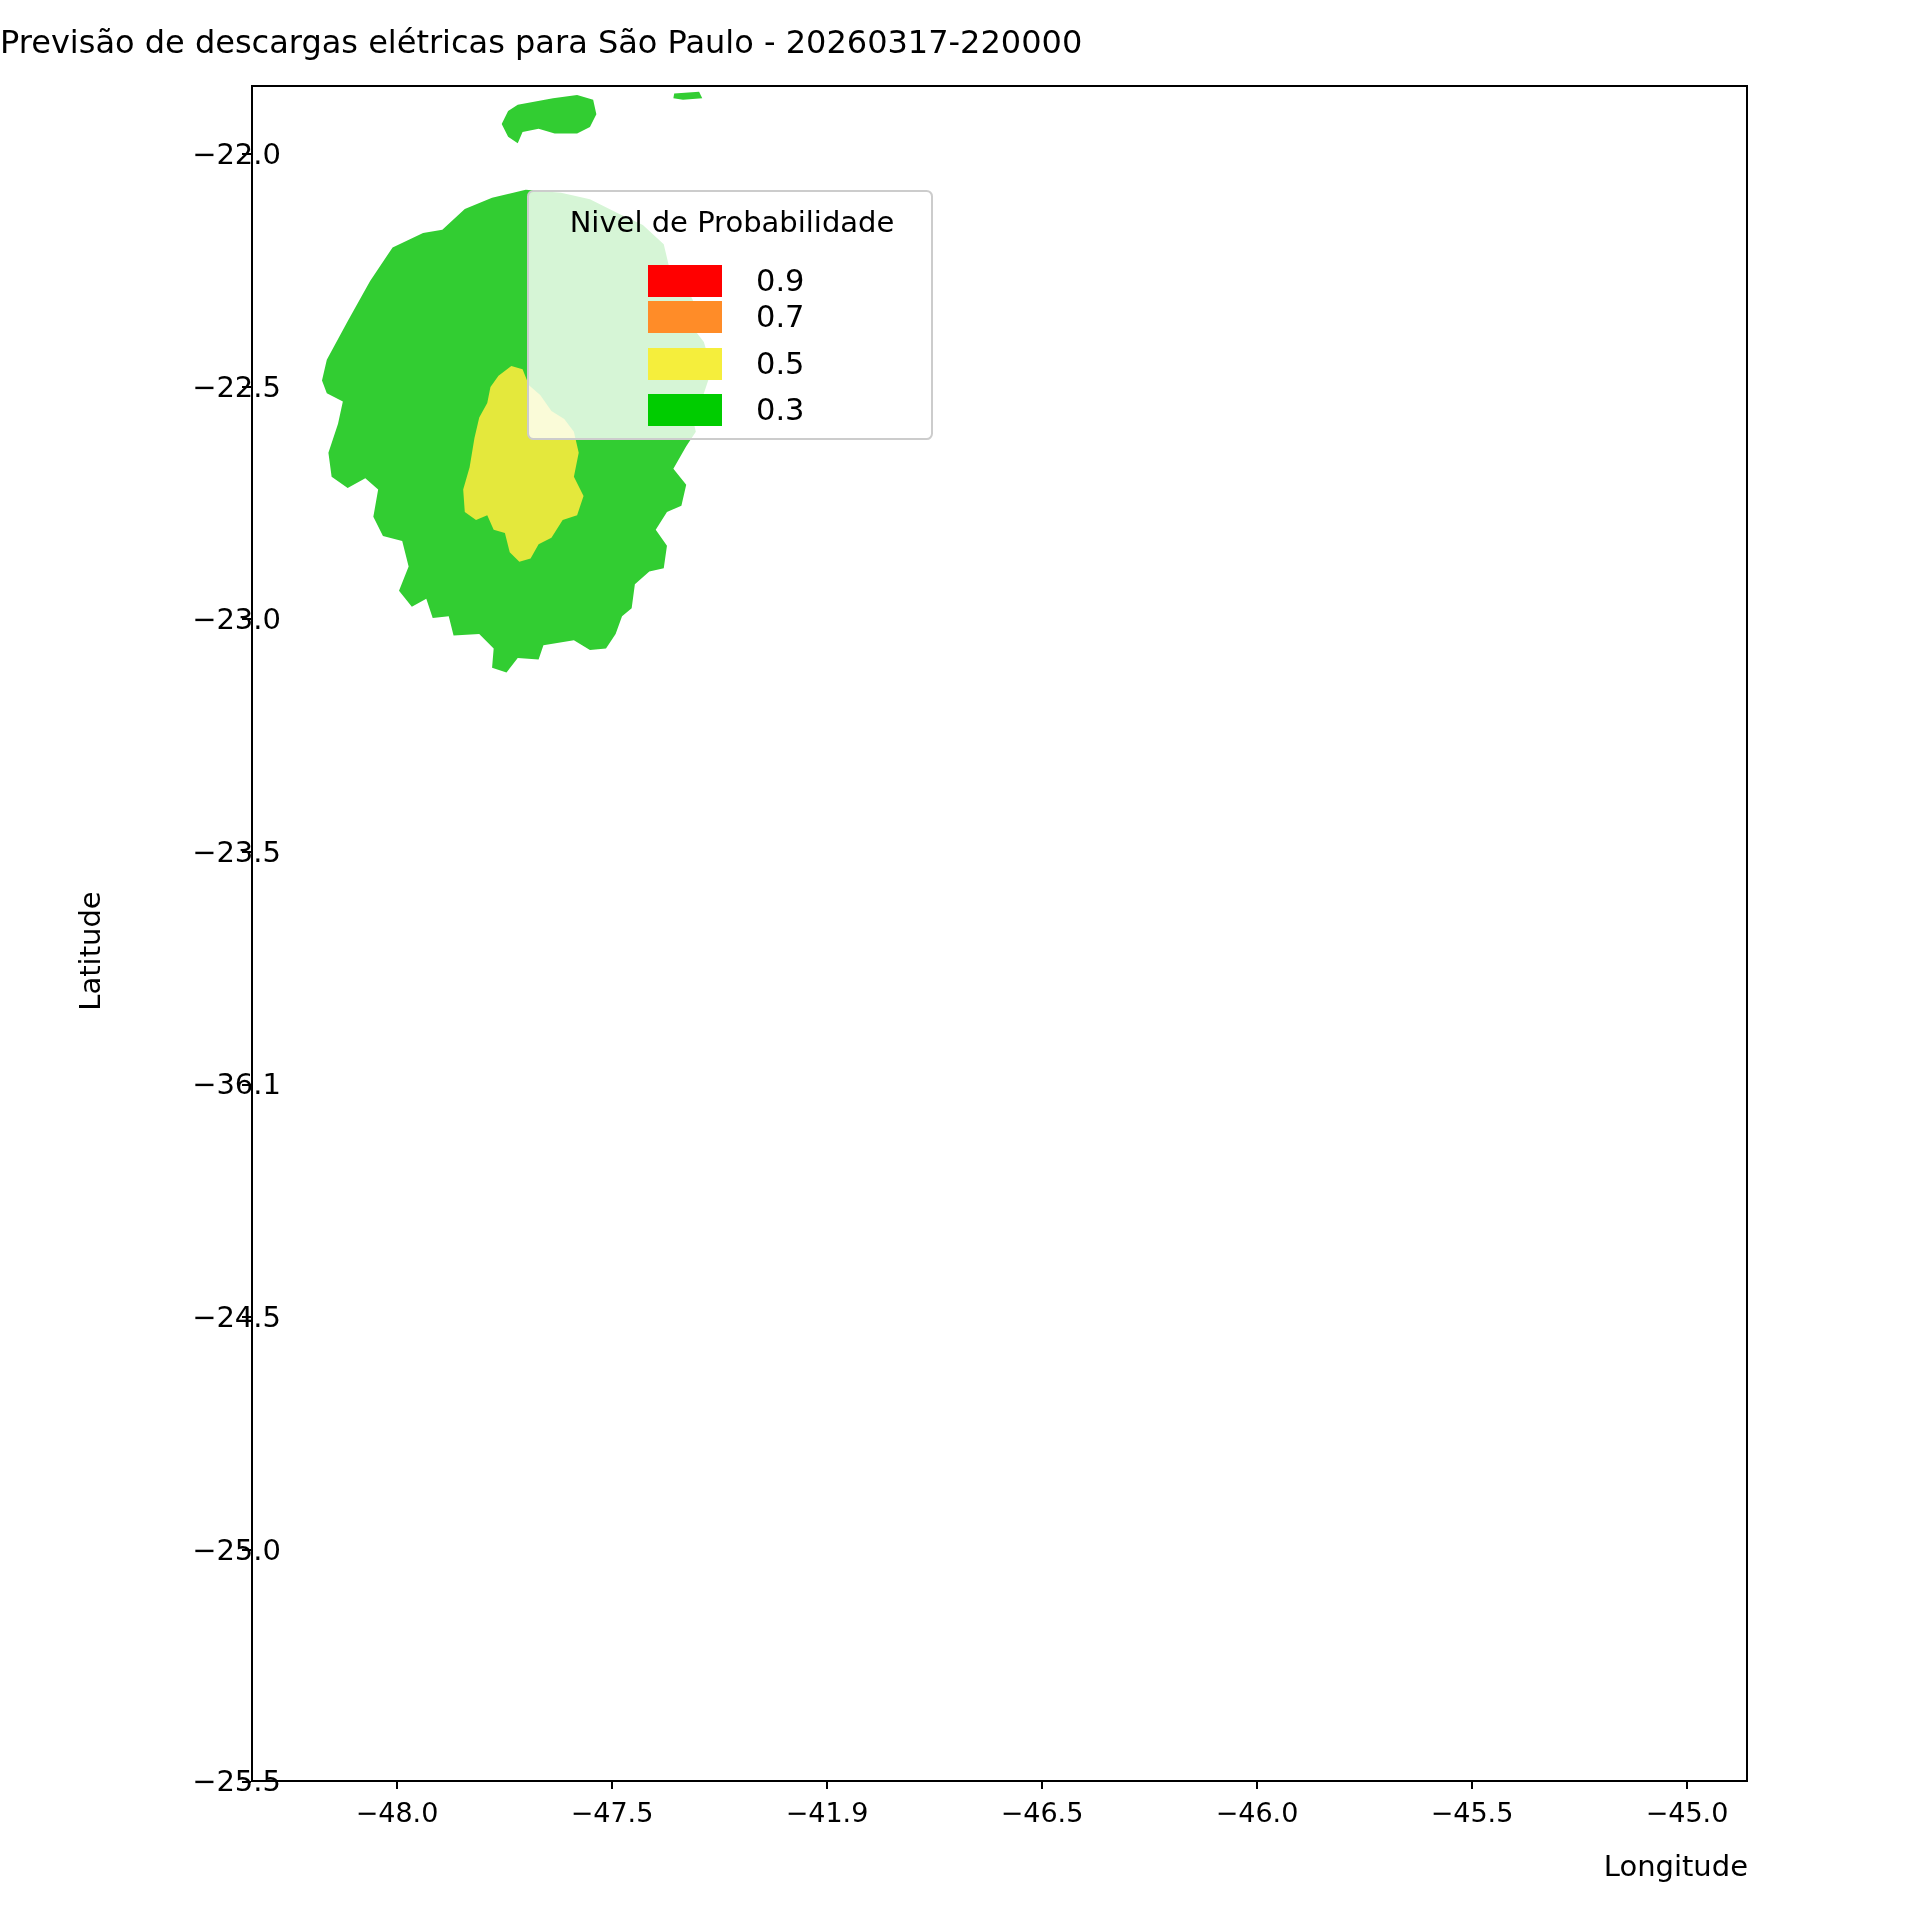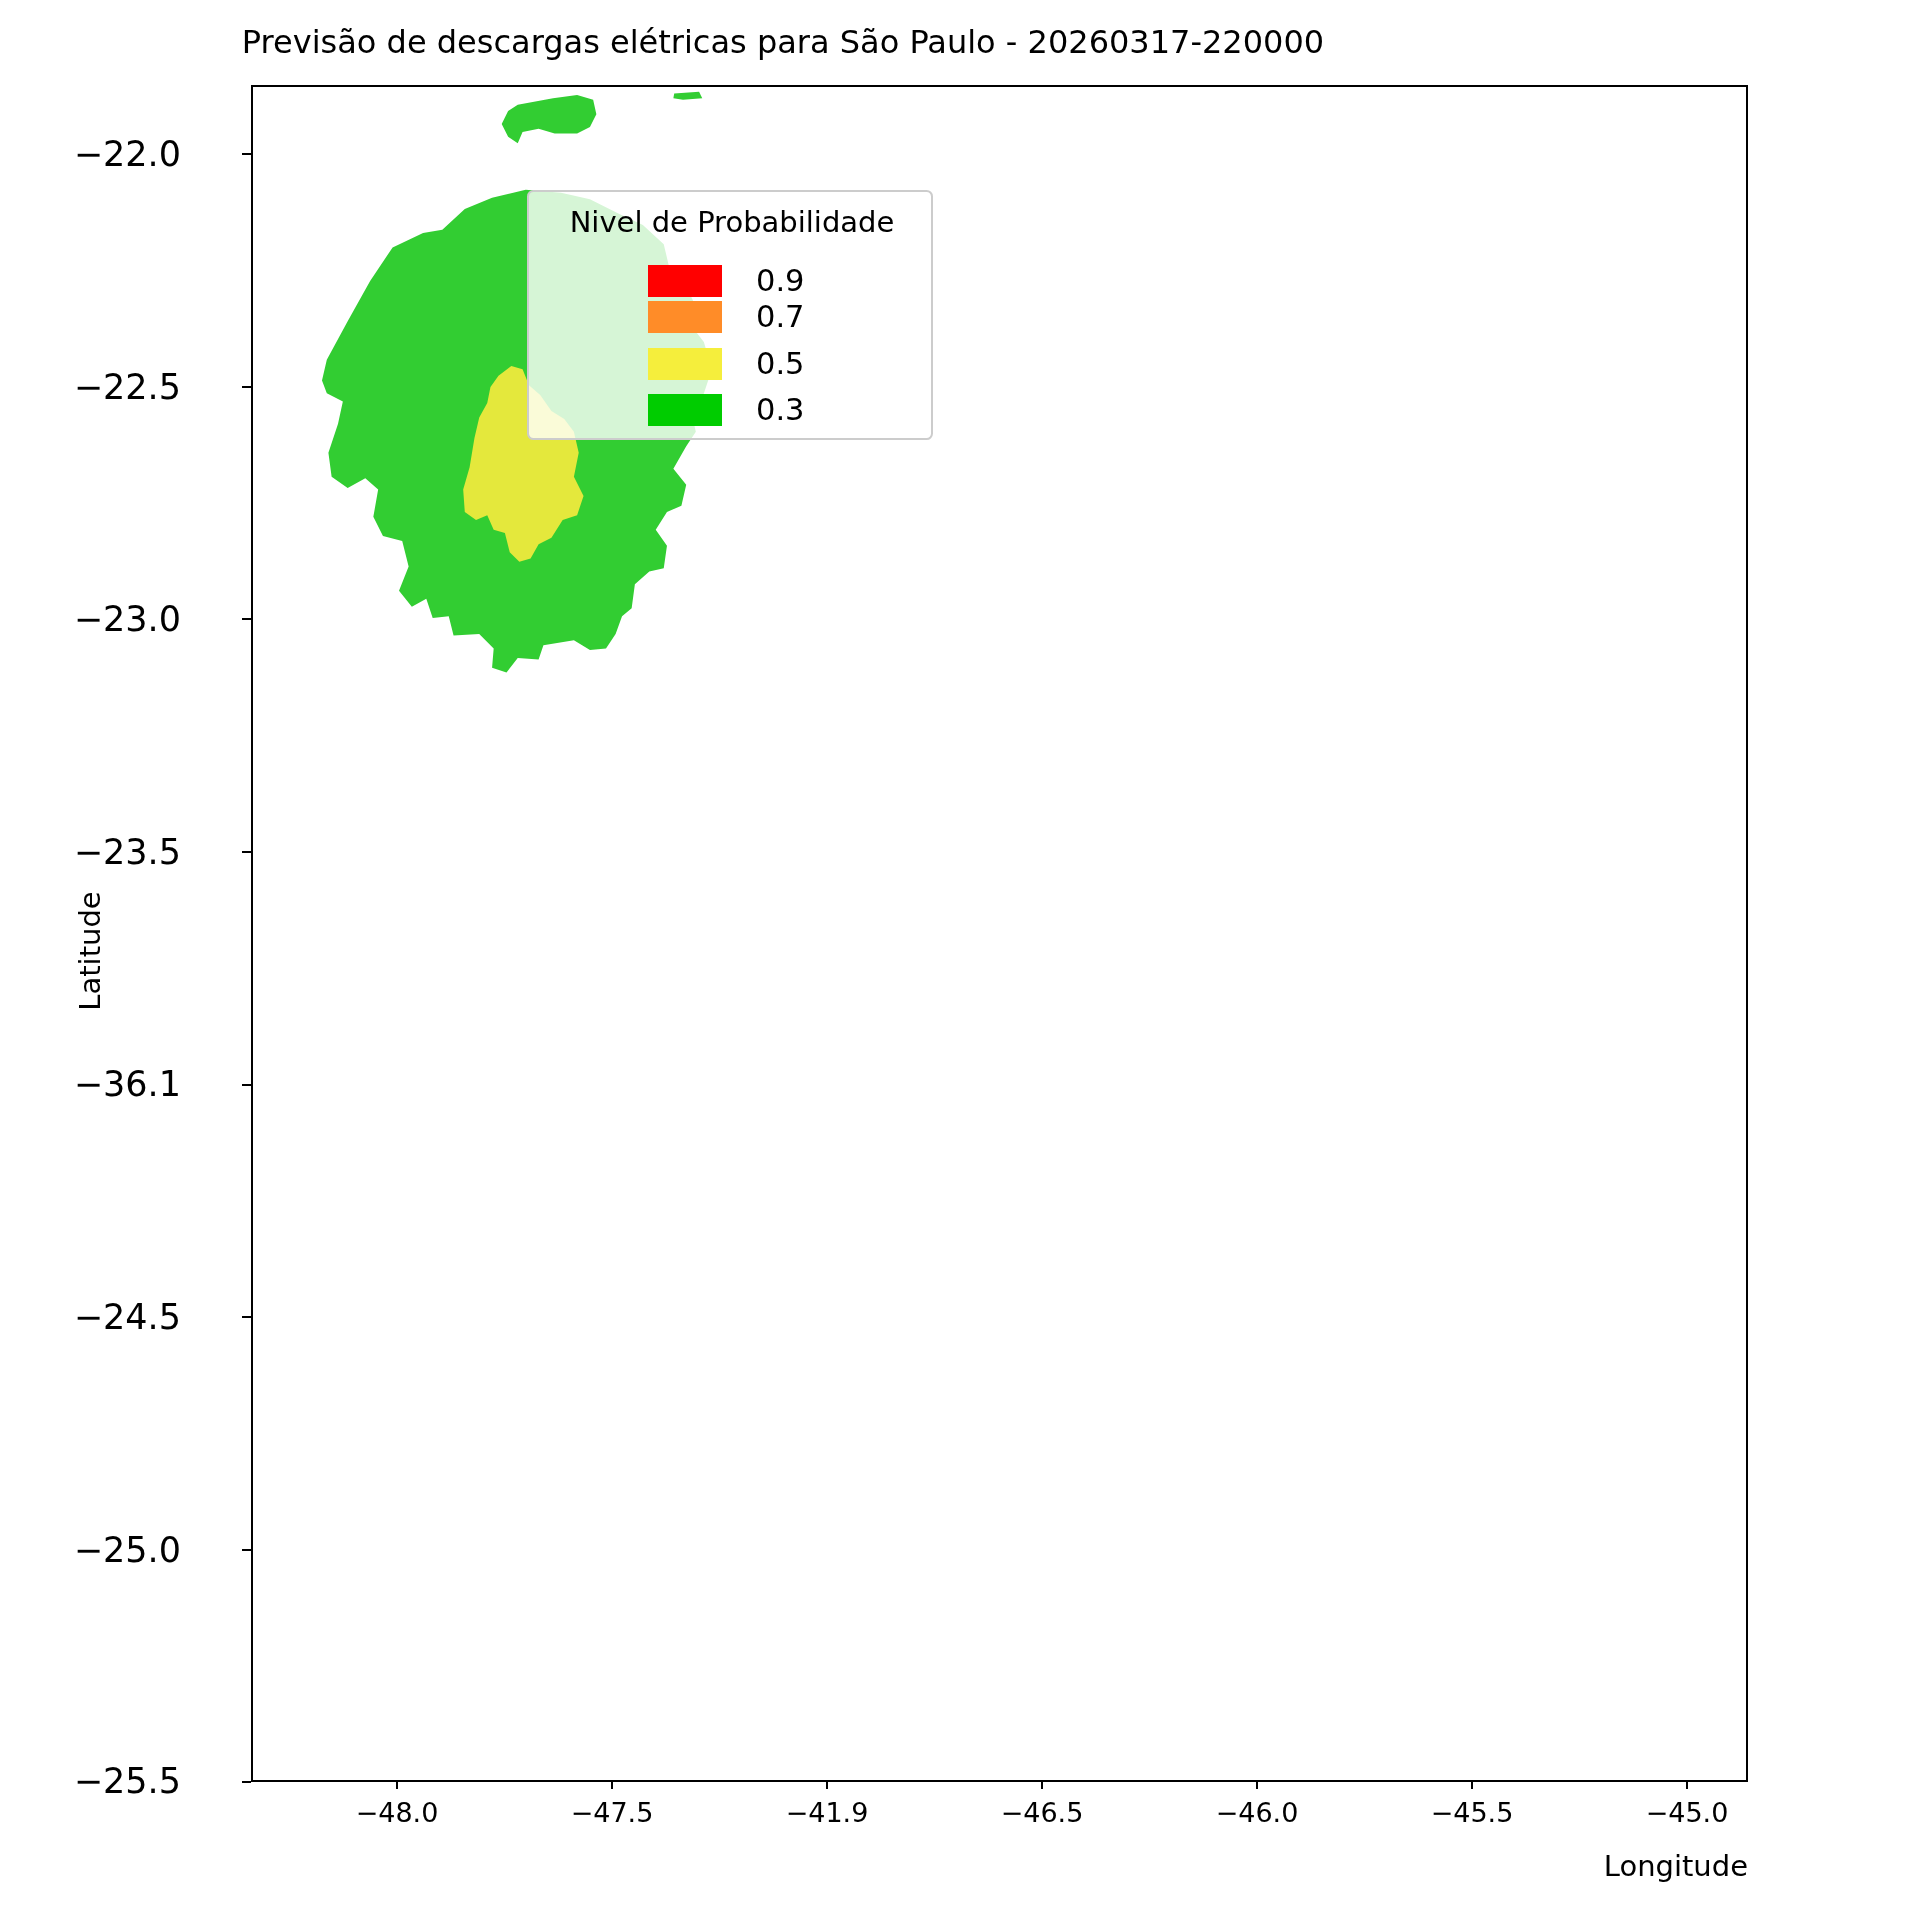--- a/index.html
+++ b/index.html
@@ -19,21 +19,21 @@
     height: 1925px;
     background: #ffffff;
   }
 
   
   #chart-title {
     position: absolute;
     left: 0;
     top: 22.5px;
     width: 1566px;
-    text-align: center;
+    text-align: left;
     font-size: 32px;
     color: #000000;
     font-family: "DejaVu Sans", sans-serif;
     white-space: nowrap;
     letter-spacing: 0px;
   }
 
   
   #axes {
     position: absolute;
@@ -67,23 +67,23 @@
     position: absolute;
     height: 8.8px;
     width: 2.4px;
     background: #000000;
     top: 1780px;
   }
 
   
   .ylabel-tick {
     position: absolute;
-    right: 1744px; 
+    right: 1644px; 
     text-align: right;
-    font-size: 35px;
+    font-size: 29px;
     color: #000000;
     white-space: nowrap;
     transform: translateY(-50%);
     font-family: "DejaVu Sans", sans-serif;
   }
   .xlabel-tick {
     position: absolute;
     top: 1797px;
     font-size: 27px;
     color: #000000;

